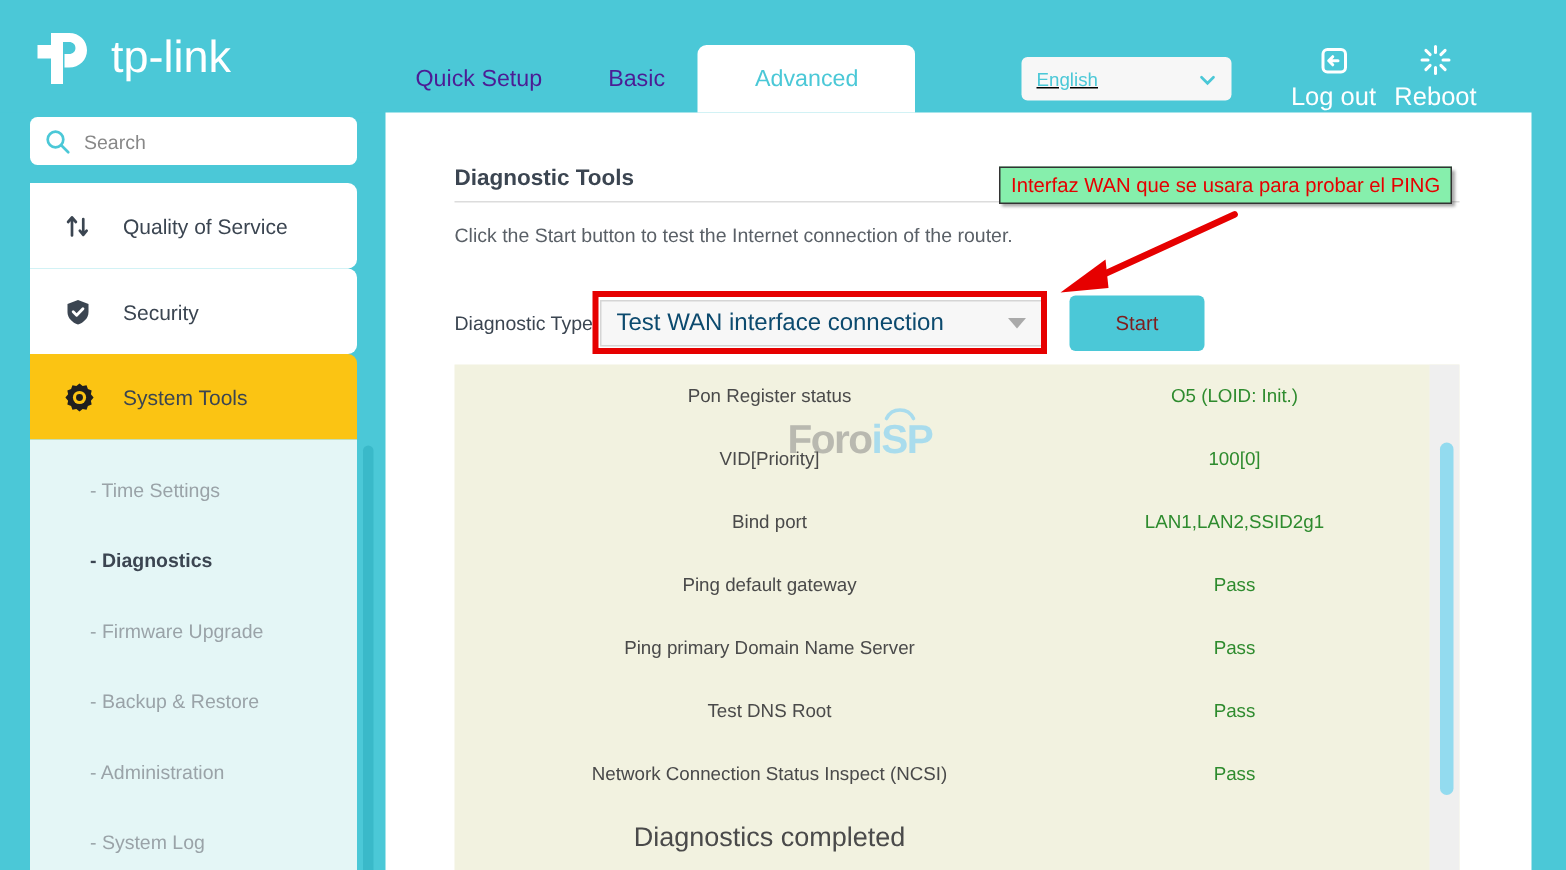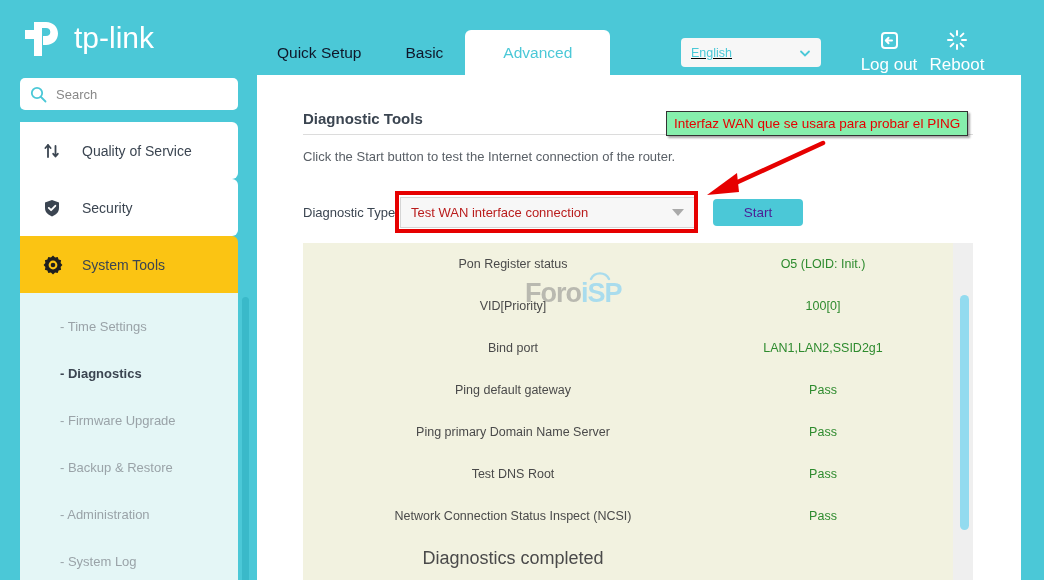--- a/index.html
+++ b/index.html
@@ -11,21 +11,21 @@
   }
   #app { position: relative; width: 1044px; height: 580px; background: #4bc8d7; }
 
   
   .header { position: absolute; left: 0; top: 0; width: 876px; height: 75px; }
   .logo { position: absolute; left: 20px; top: 12px; display: flex; align-items: center; }
   .logo svg { display: block; }
 
   .nav { position: absolute; left: 255px; top: 30px; height: 45px; display: flex; align-items: flex-end; }
   .nav-tab {
-    font-size: 15.5px; color: #0f172a; padding: 0 22px; height: 45px;
+    font-size: 15.5px; color: #4c1d95; padding: 0 22px; height: 45px;
     display: flex; align-items: center; cursor: pointer; white-space: nowrap;
   }
   .nav-tab.active {
     background: #ffffff; color: #4bc8d7;
     border-radius: 6px 6px 0 0; padding: 0 38px;
   }
 
   .lang-select {
     position: absolute; left: 681px; top: 38px; width: 140px; height: 29px;
     background: #f7f7f7; border-radius: 4px; display: flex; align-items: center;
@@ -82,30 +82,30 @@
   .title-rule { position: absolute; left: 46px; top: 59px; width: 670px; height: 1px; background: #dcdcdc; }
   .panel-desc { position: absolute; left: 46px; top: 74px; font-size: 13px; color: #5a6067; }
 
   .form-row { position: absolute; left: 46px; top: 122px; display: flex; align-items: center; }
   .form-label { font-size: 13px; color: #3b4551; width: 97px; }
   .select-wrap { position: relative; }
   .select-box {
     width: 295px; height: 31px; background: #f7f7f7; border: 1px solid #d5d5d5;
     display: flex; align-items: center; padding: 0 10px; cursor: pointer;
   }
-  .select-box .val { font-size: 13px; color: #b91c1c; flex: 1; }
+  .select-box .val { font-size: 16px; color: #0c4a6e; flex: 1; }
   .caret { width: 0; height: 0; border-left: 6px solid transparent; border-right: 6px solid transparent; border-top: 7px solid #aaa; }
   .redbox {
     position: absolute; left: -5px; top: -6px; width: 303px; height: 42px;
     border: 4px solid #e60000; pointer-events: none;
   }
   .start-btn {
-    margin-left: 18px; width: 90px; height: 27px; background: #4bc8d7; border-radius: 4px;
+    margin-left: 18px; width: 90px; height: 37px; background: #4bc8d7; border-radius: 4px;
     display: flex; align-items: center; justify-content: center;
-    font-size: 13.5px; color: #4c1d95; cursor: pointer;
+    font-size: 13.5px; color: #7f1d1d; cursor: pointer;
   }
 
   
   .results {
     position: absolute; left: 46px; top: 168px; width: 670px; height: 337px;
     background: #f2f2e0; overflow: hidden;
   }
   .res-row { position: relative; height: 42px; }
   .res-key {
     position: absolute; left: 0; top: 0; width: 420px; height: 42px;

